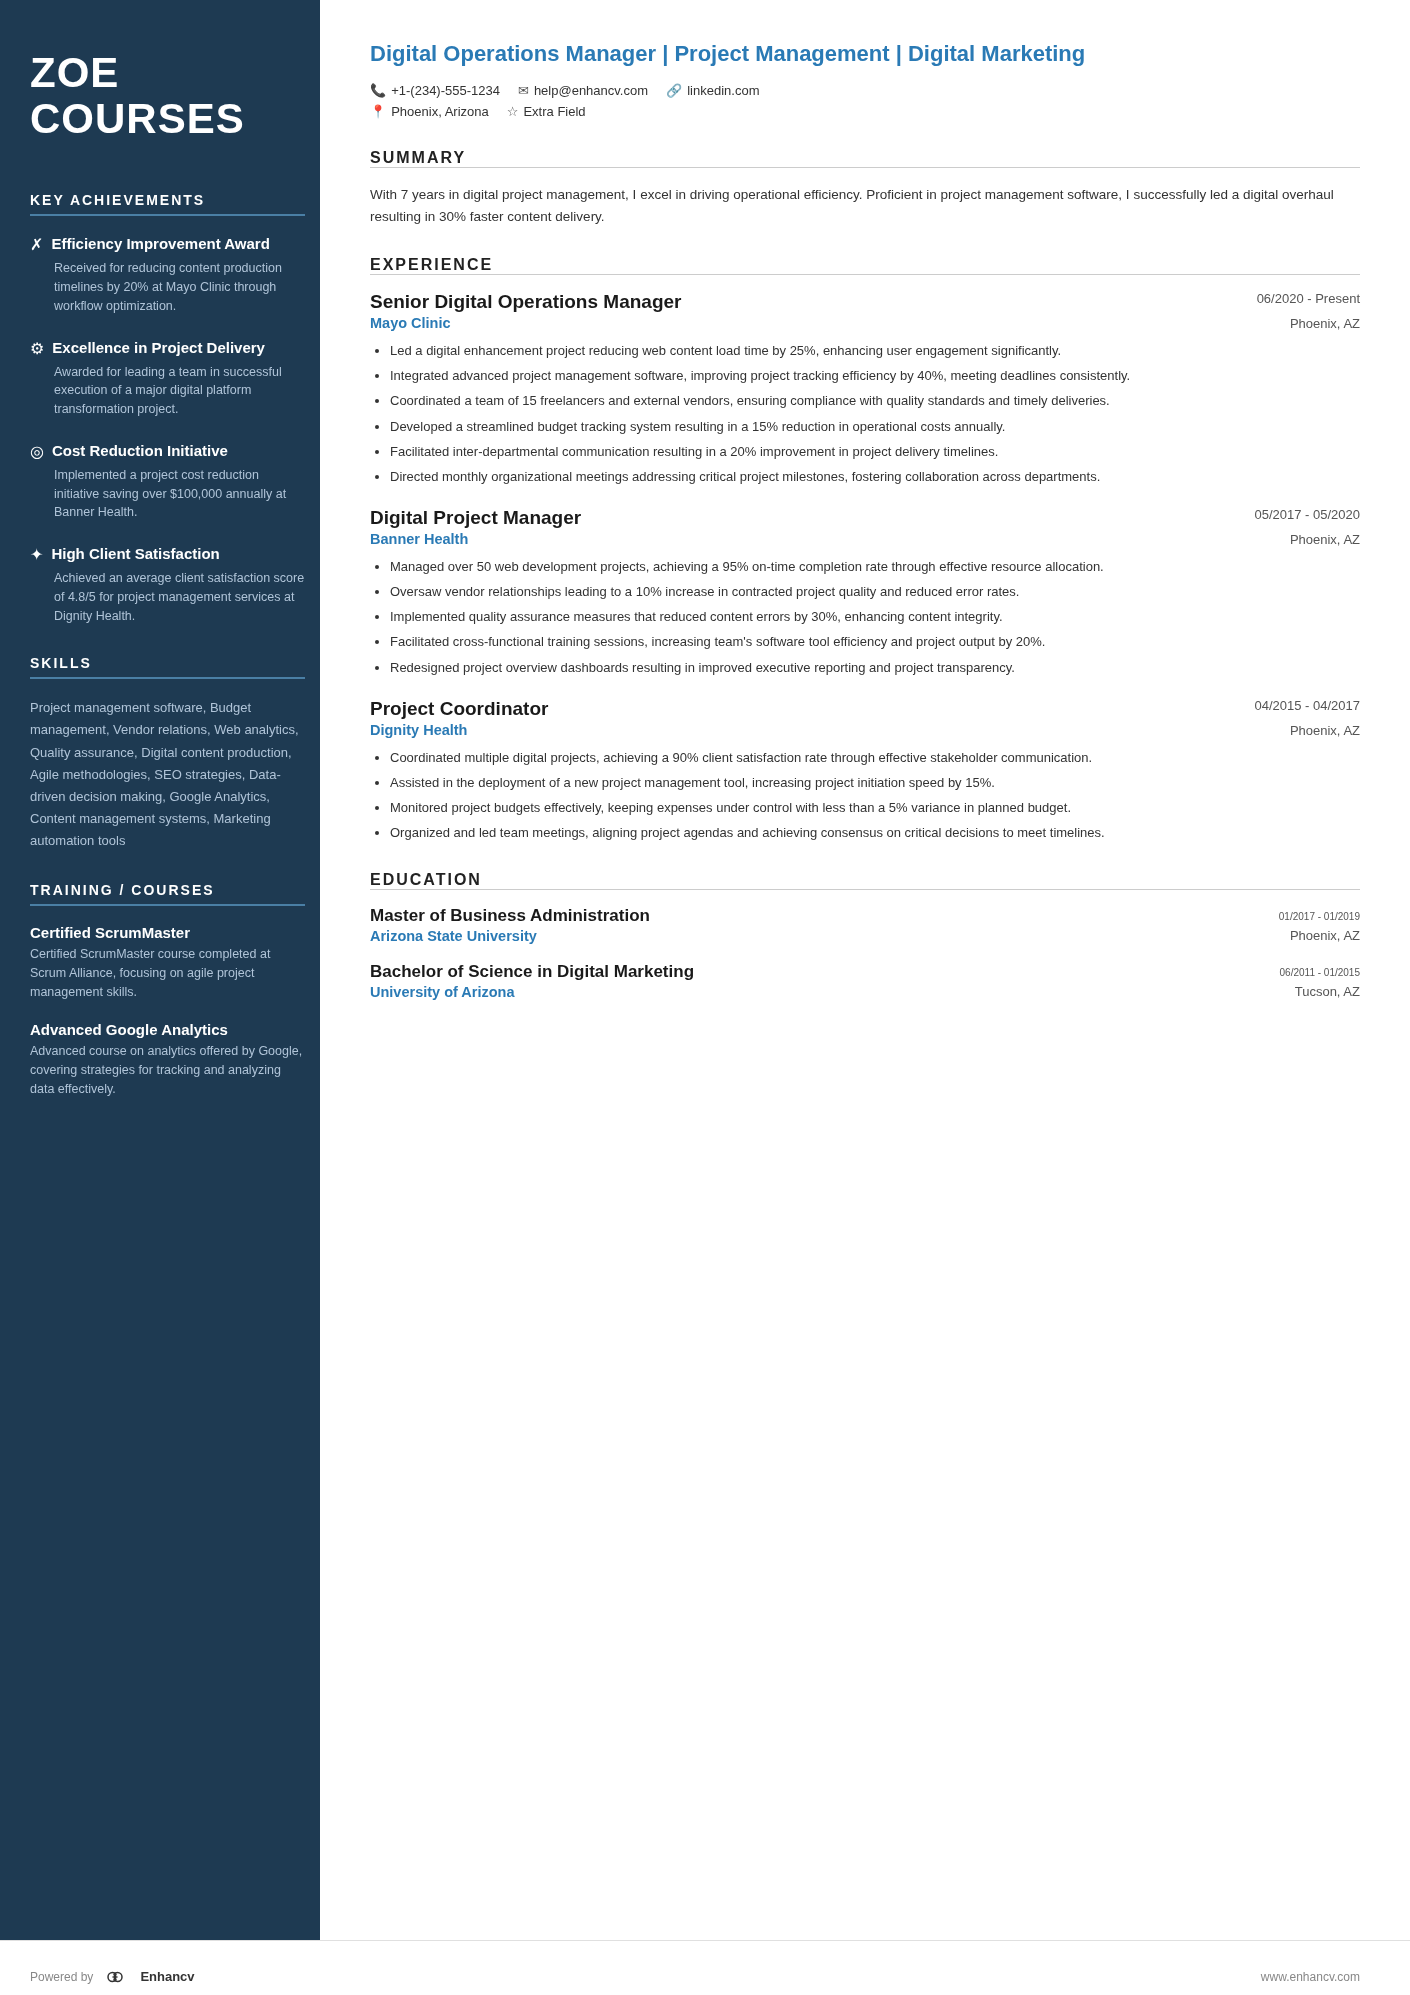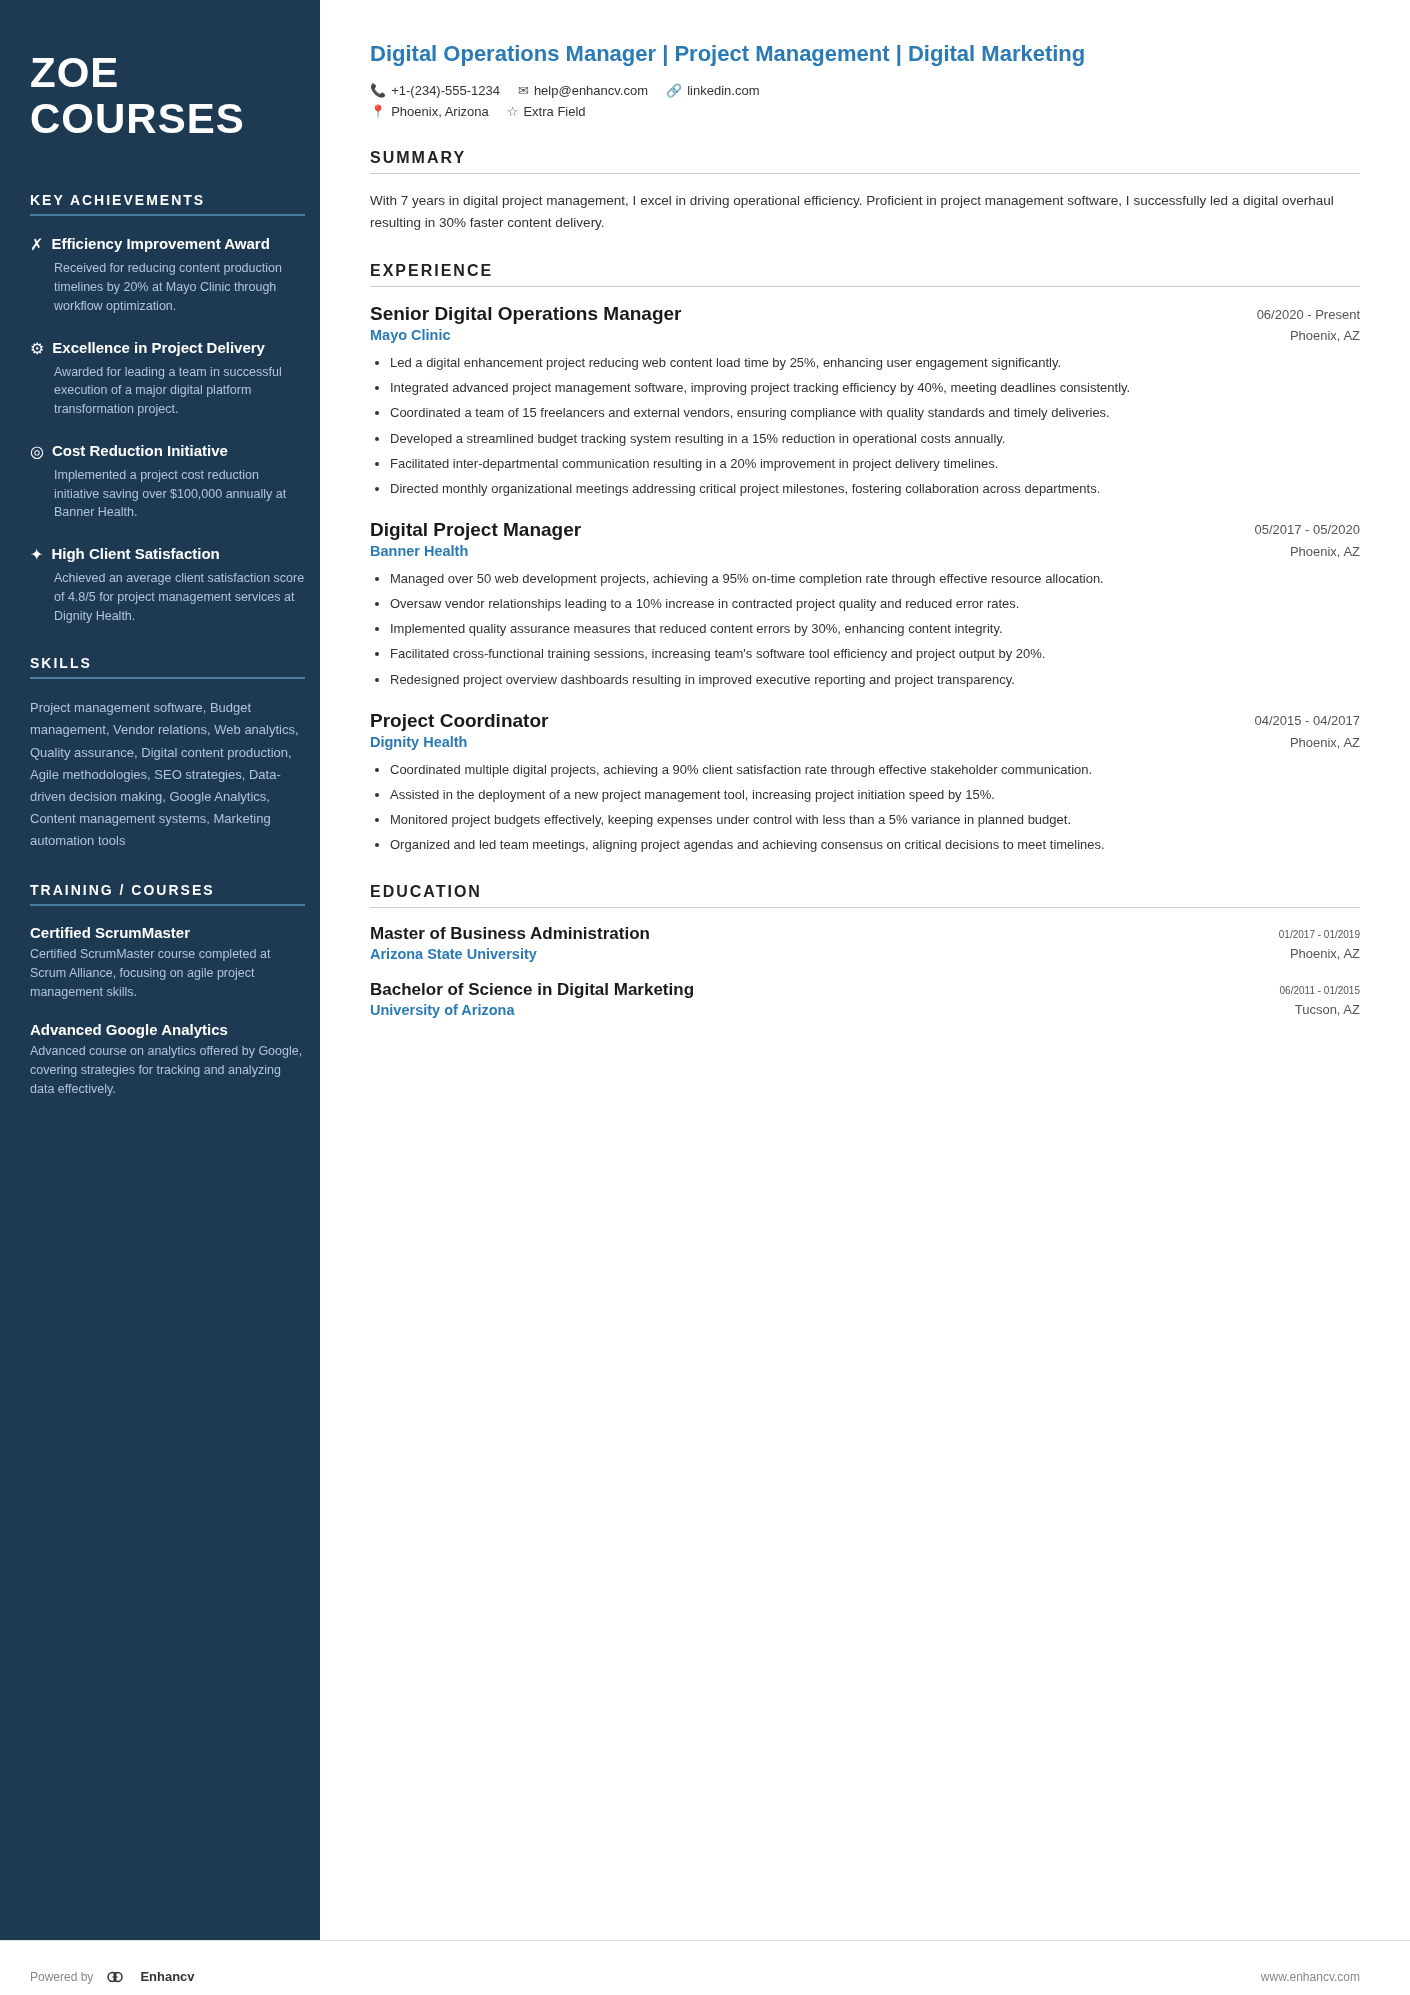--- a/index.html
+++ b/index.html
@@ -126,33 +126,32 @@
       margin-bottom: 30px;
       align-items: center;
     }
     .section-title-main {
       font-size: 16px;
       font-weight: 700;
       letter-spacing: 2px;
       text-transform: uppercase;
       color: #222;
       border-bottom: 1.5px solid #ccc;
-      padding-bottom: 6px;
       margin-bottom: 16px;
       margin-top: 28px;
     }
     .summary-text {
       font-size: 13.5px;
       color: #333;
       line-height: 1.65;
     }
     .exp-header {
       display: flex;
       justify-content: space-between;
-      align-items: center;
+      align-items: flex-start;
       margin-bottom: 2px;
     }
     .exp-company-row {
       display: flex;
       justify-content: space-between;
       align-items: baseline;
       margin-bottom: 10px;
     }
     .exp-job-title {
       font-size: 19px;

